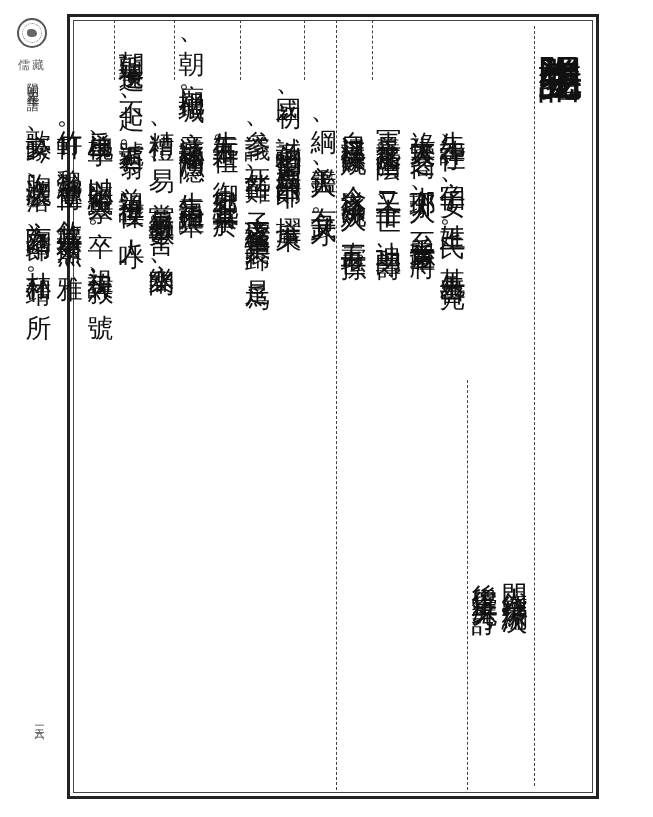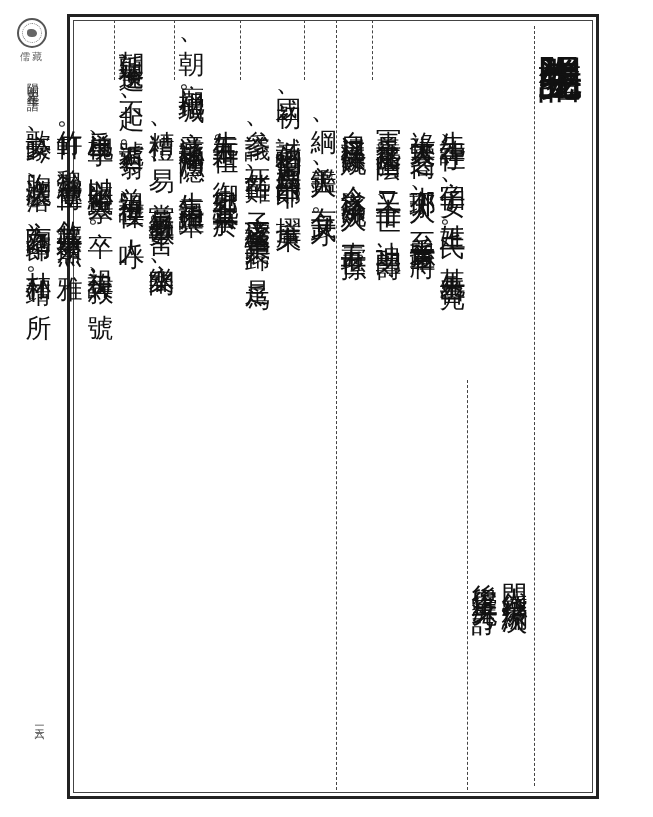--- a/index.html
+++ b/index.html
@@ -17,22 +17,22 @@
   }
   .seal-inner {
     width: 20px; height: 20px; border-radius: 50%; border: 1px dotted #777; box-sizing: border-box;
     position: relative;
   }
   .seal-inner::after {
     content: ""; position: absolute; left: 4px; top: 5px; width: 10px; height: 8px;
     border-radius: 40% 60% 50% 50%; background: #666;
   }
   .seal-label {
-    position: absolute; left: 14px; top: 50px; width: 36px; text-align: center;
-    font-size: 10px; color: #666; letter-spacing: 2px;
+    position: absolute; left: 14px; top: 57px; width: 36px; text-align: center;
+    font-size: 12px; color: #666; letter-spacing: 2px;
   }
   .side-title {
     position: absolute; left: 24px; top: 74px; width: 18px;
     writing-mode: vertical-rl; font-size: 12px; color: #333; letter-spacing: 3px; line-height: 18px;
   }
   .side-vol {
     position: absolute; left: 25px; top: 186px; width: 18px;
     writing-mode: vertical-rl; font-size: 12px; color: #333; line-height: 18px;
   }
   .page-num {

